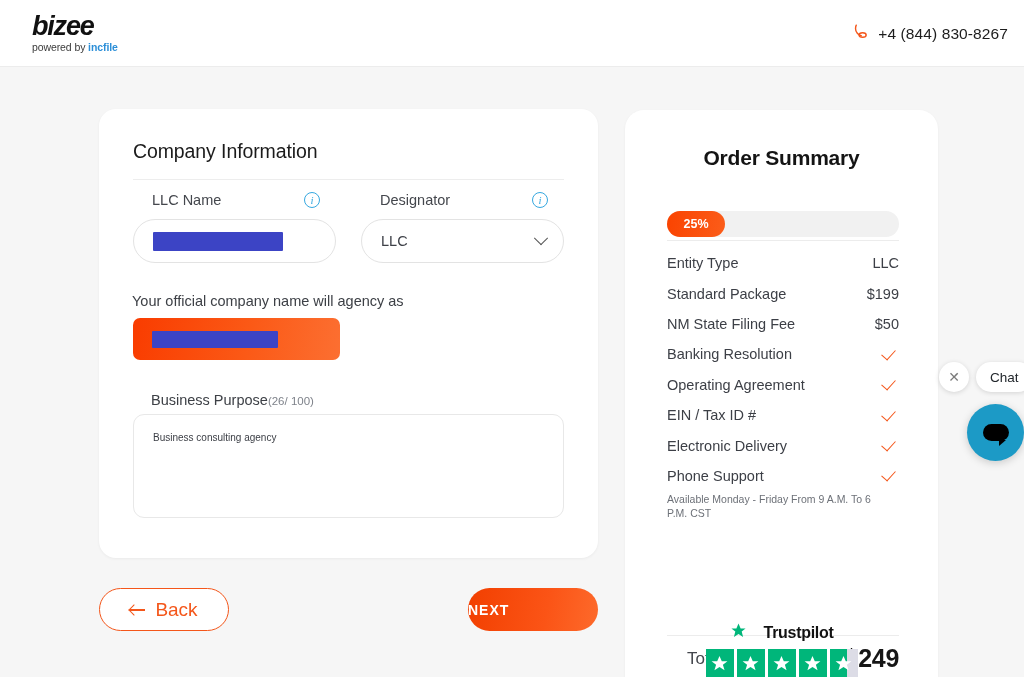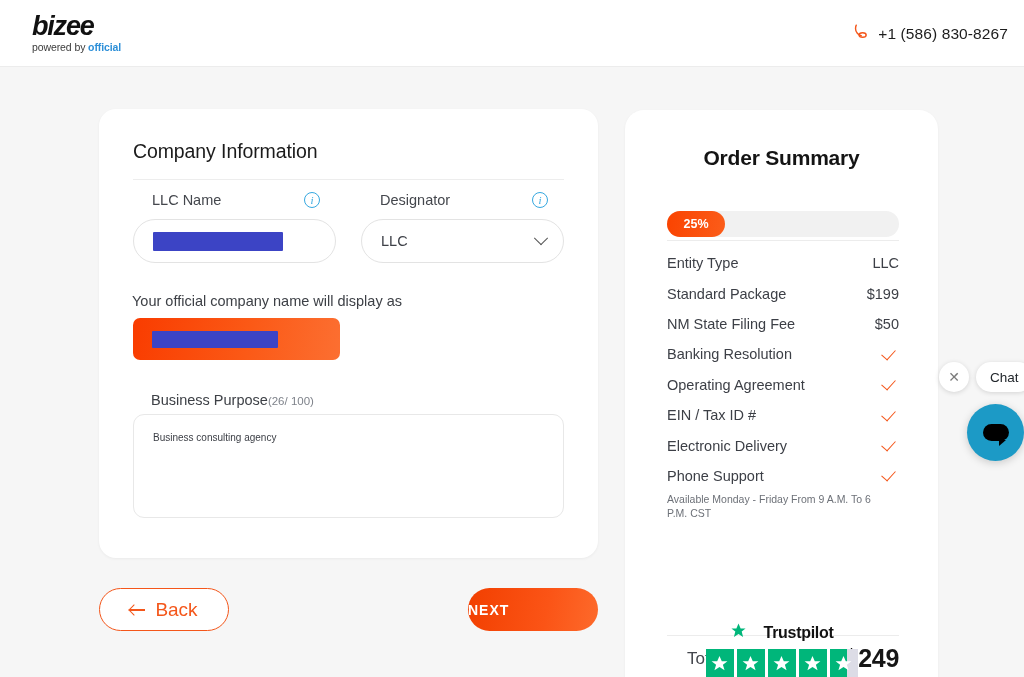--- a/index.html
+++ b/index.html
@@ -235,30 +235,30 @@
   }
 </style>
 </head>
 <body>
 
 <div id="app">
 
   <div class="header">
     <div class="logo-wrap">
       <div class="logo-word">bizee</div>
-      <div class="logo-sub"><span>powered by </span><span class="brandblue">official</span></div>
+      <div class="logo-sub"><span>powered by </span><span class="brandblue">incfile</span></div>
     </div>
     <div class="phone-wrap">
       <span>
         <svg width="17" height="17" viewBox="0 0 24 24" fill="none" stroke="#f4561a" stroke-width="2" stroke-linecap="round" stroke-linejoin="round">
             <path d="M6 3 C6 3 5 5 5 8 c0 5 4 9 8 10"></path>
             <ellipse cx="15" cy="17" rx="5" ry="3.2"></ellipse>
           </svg>
       </span>
-      <span class="phone-num">+1 (586) 830-8267</span>
+      <span class="phone-num">+4 (844) 830-8267</span>
     </div>
   </div>
 
   <div class="card-left">
     <div class="card-title">Company Information</div>
     <div class="divider-top"></div>
 
     <div class="field-row">
       <div class="field">
         <div class="field-label-row">
@@ -274,21 +274,21 @@
           <span class="field-label">Designator</span>
           <span class="info-icon">i</span>
         </div>
         <div class="input-pill select">
           <span>LLC</span>
           <span class="chevron"></span>
         </div>
       </div>
     </div>
 
-    <div class="display-label">Your official company name will display as</div>
+    <div class="display-label">Your official company name will agency as</div>
     <div class="orange-box">
       <span class="redact"></span>
     </div>
 
     <div class="bp-label"><span>Business Purpose</span><span class="bp-count">(26/ 100)</span></div>
     <div class="textarea">Business consulting agency</div>
   </div>
 
   <div class="btn-back">
     <span class="arrow-left"></span>

